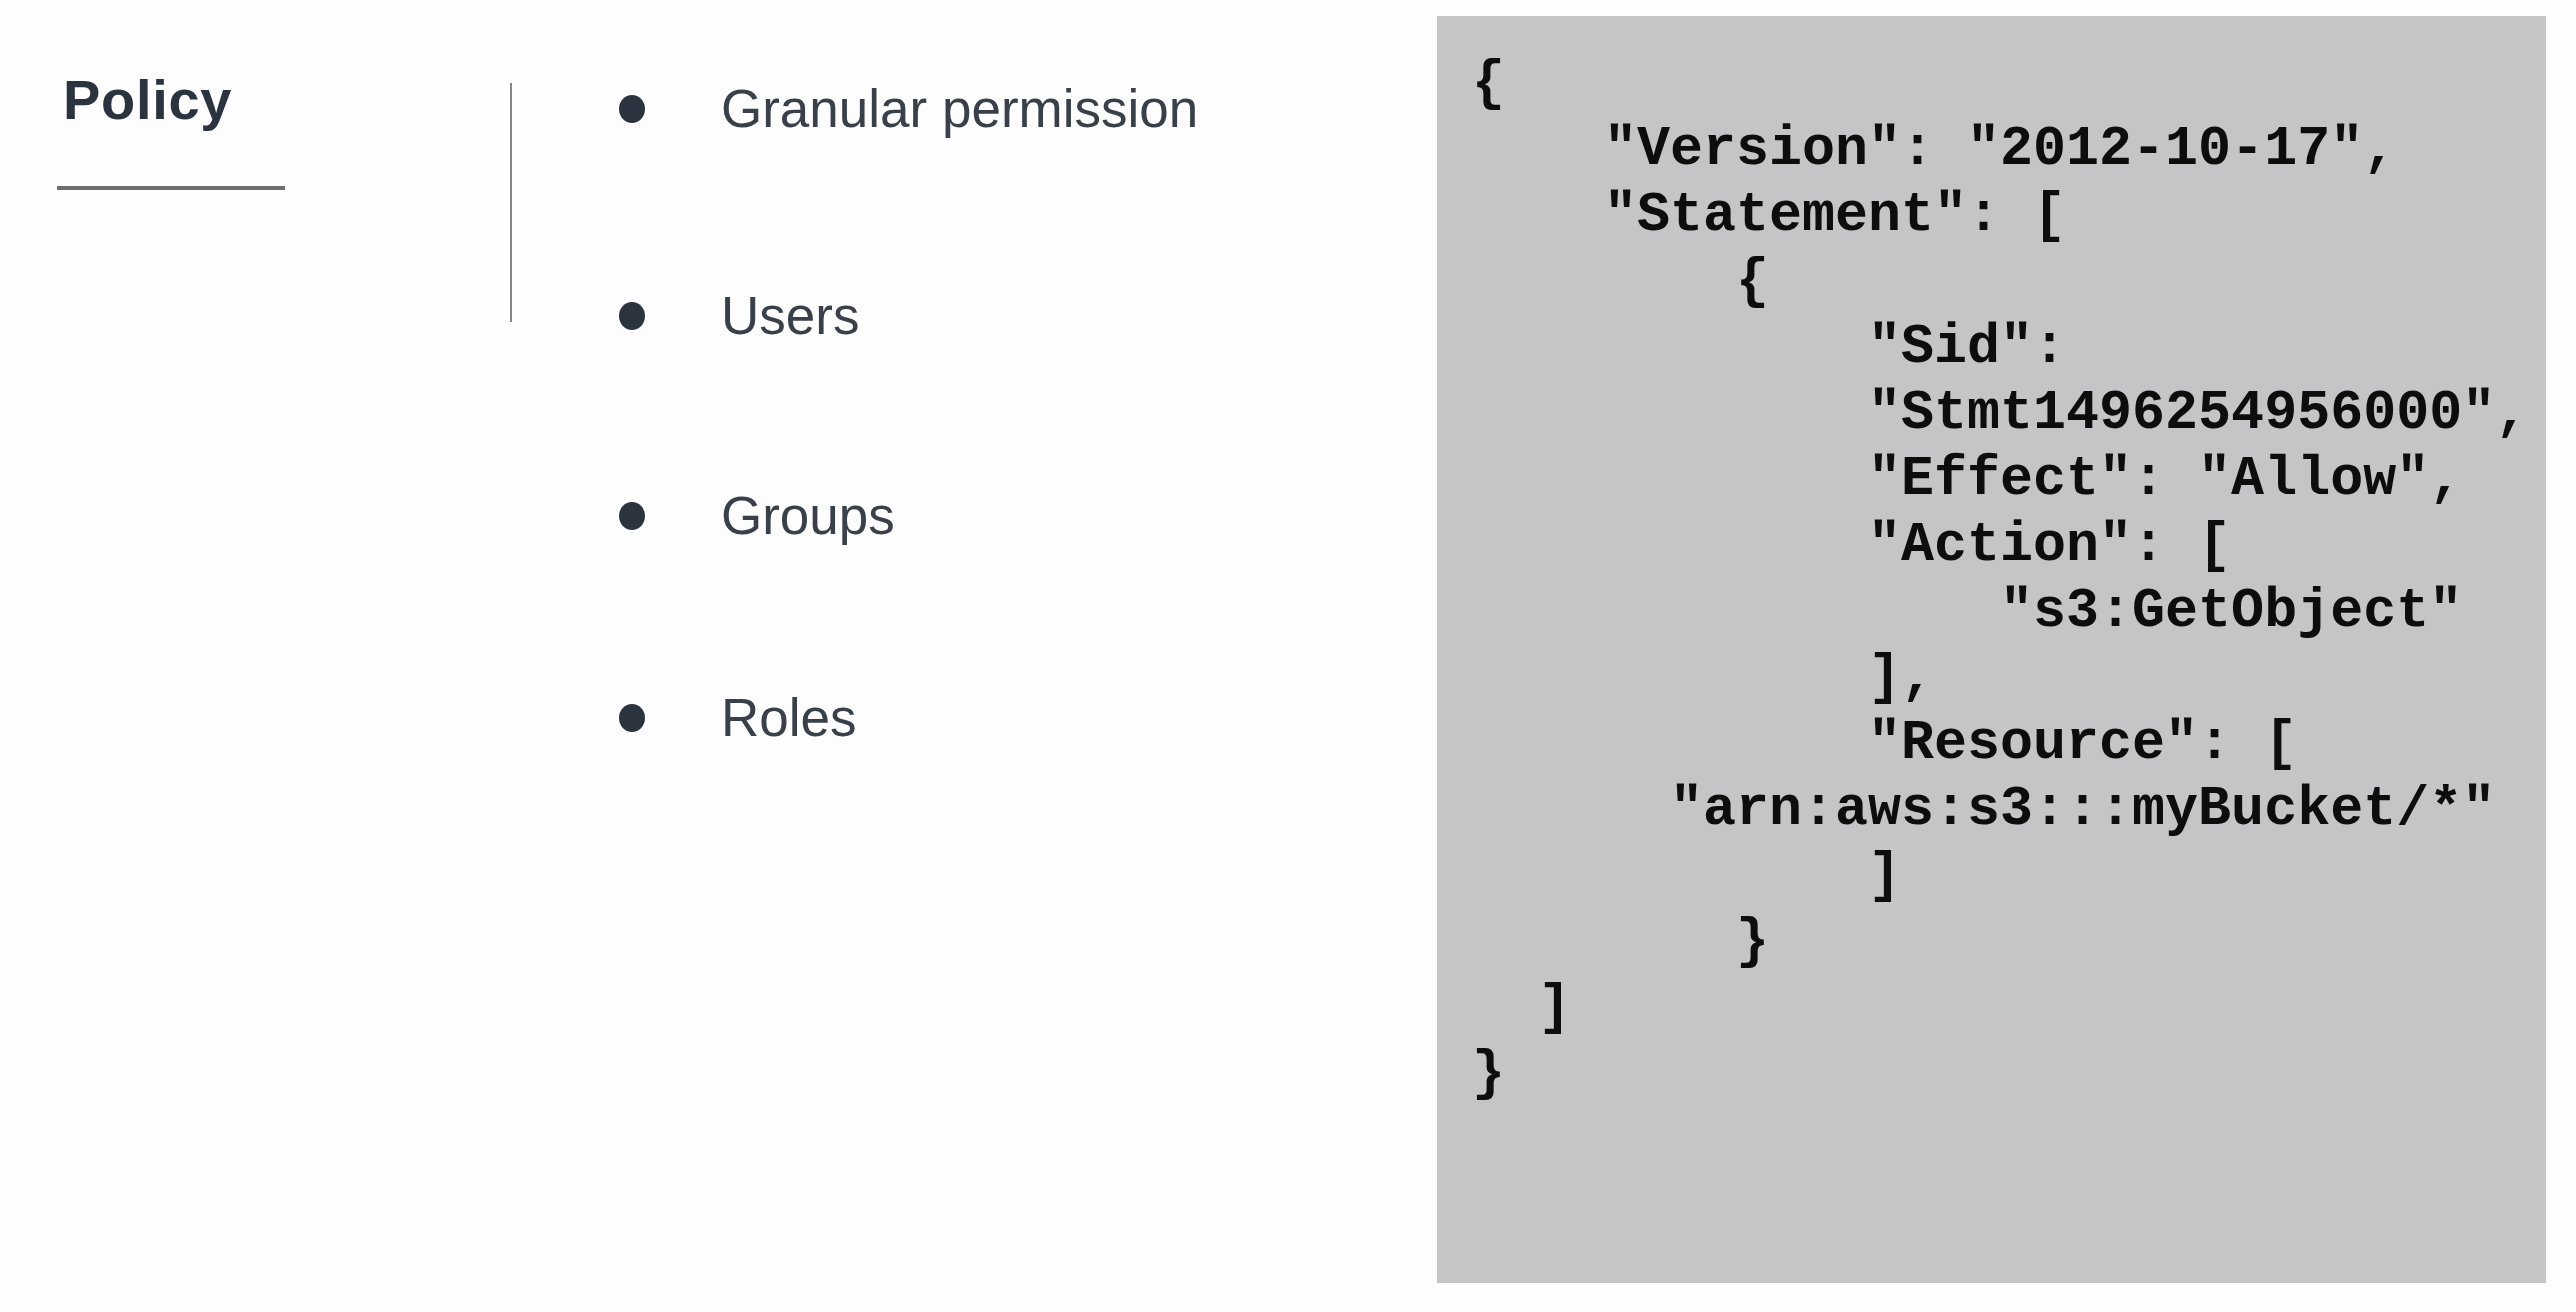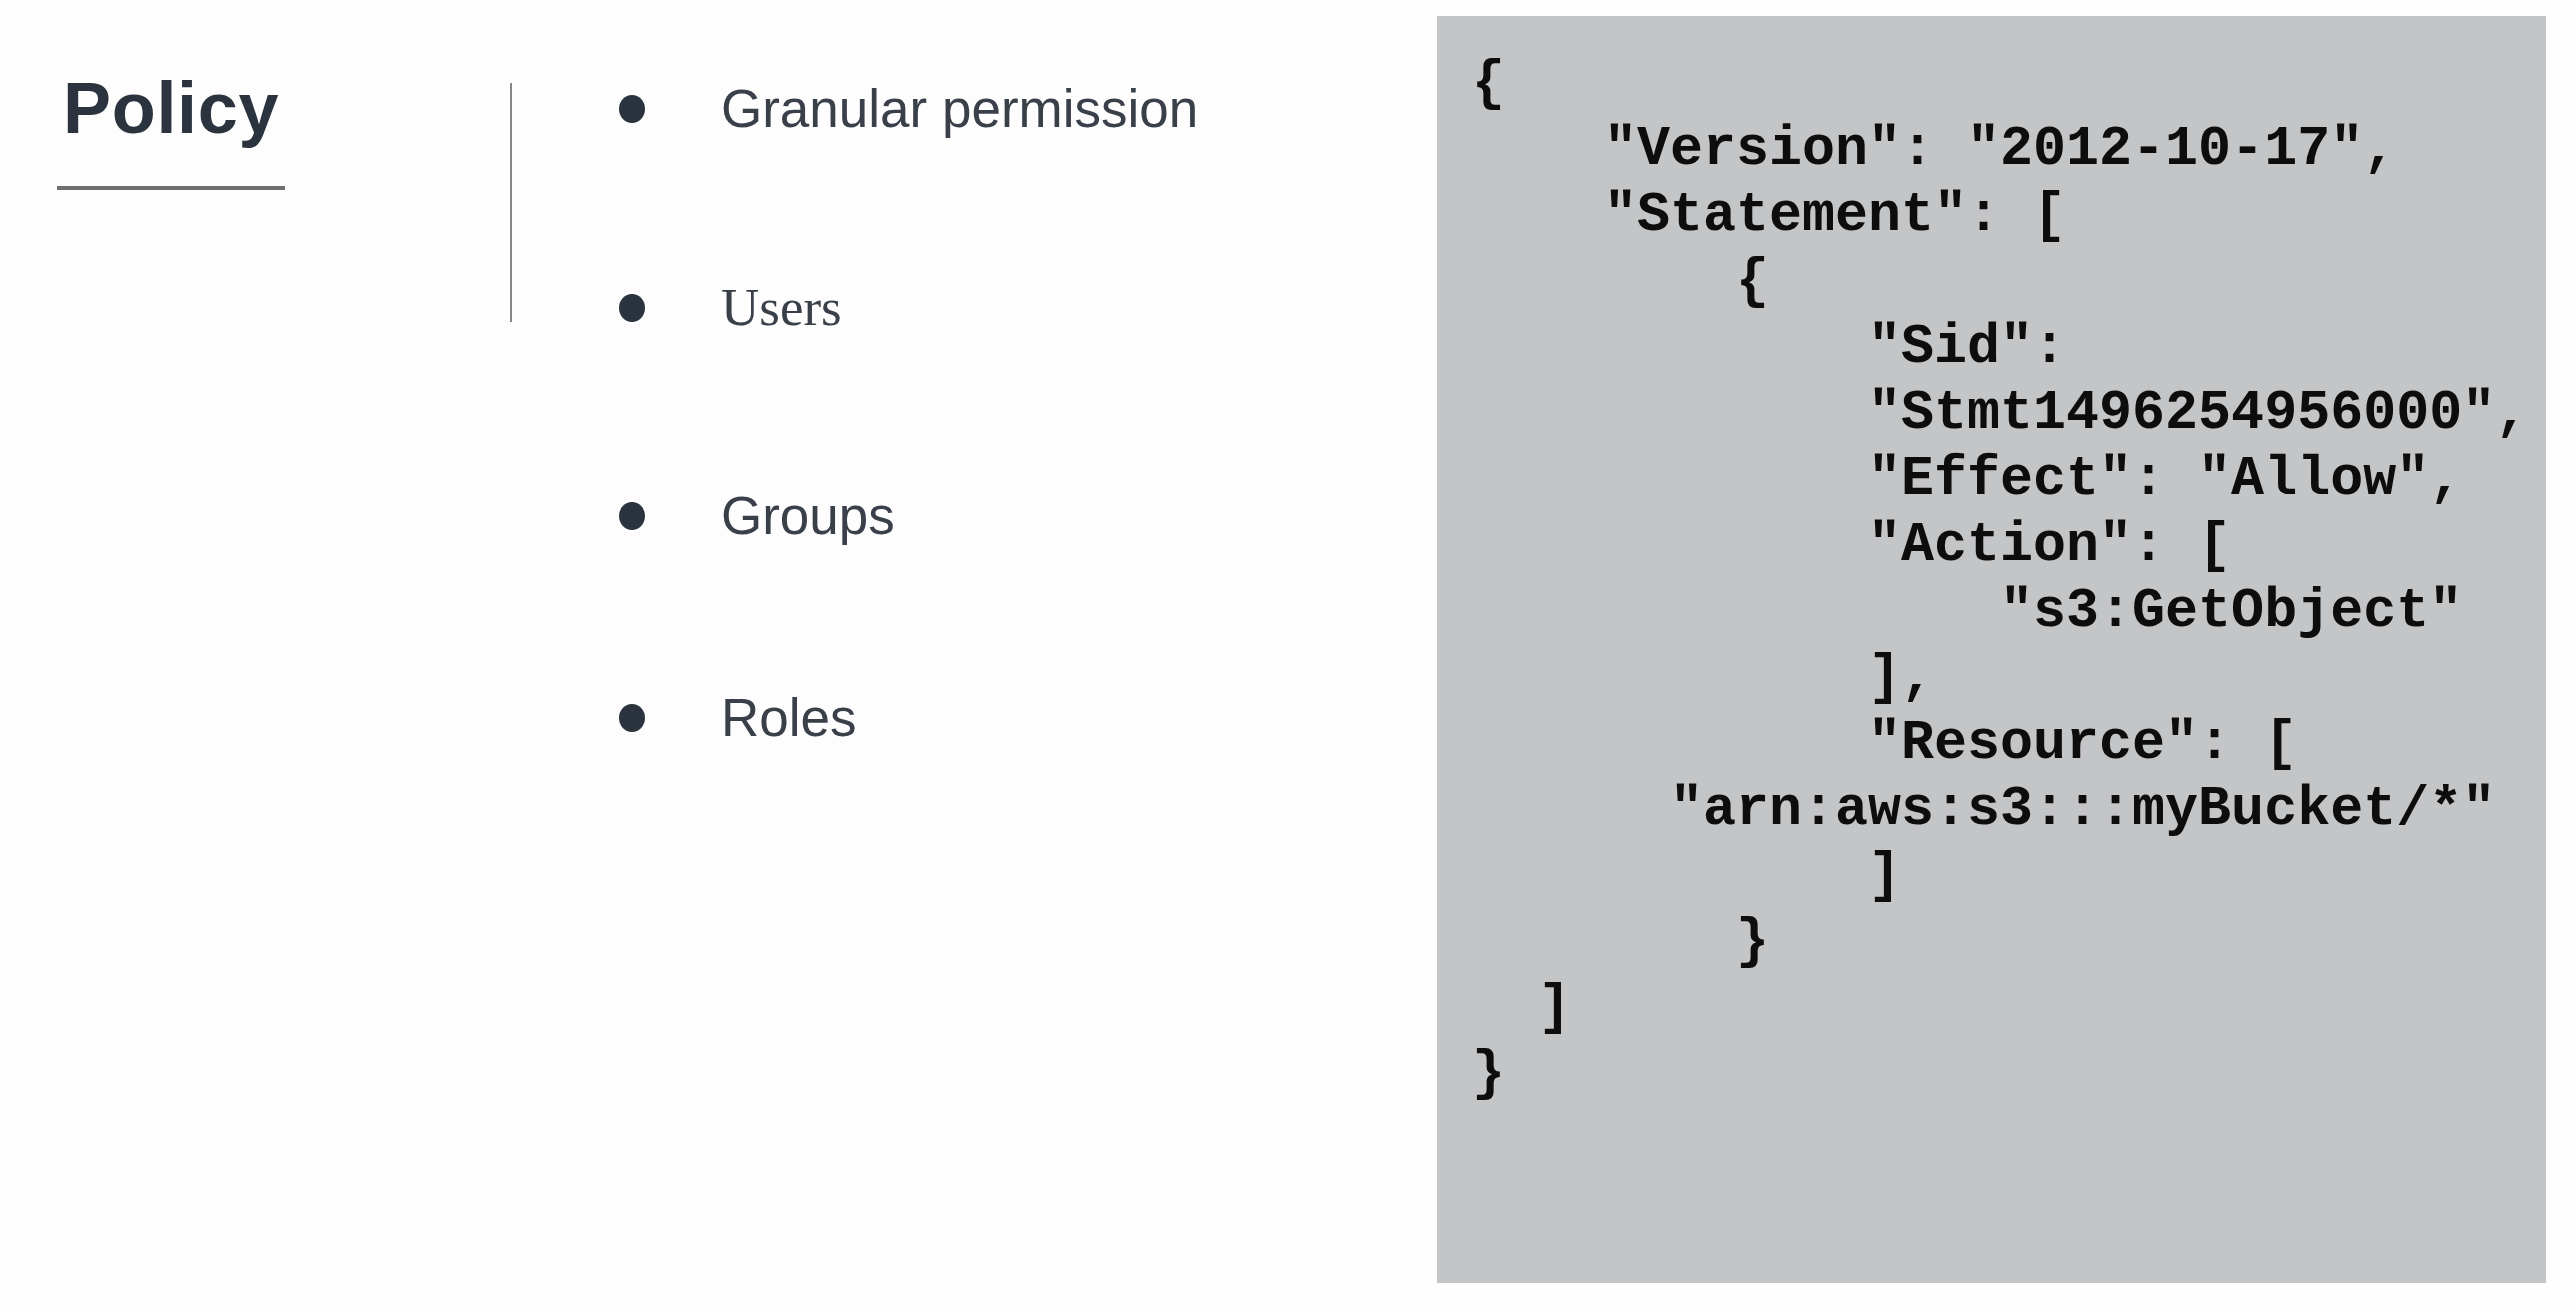--- a/index.html
+++ b/index.html
@@ -17,21 +17,21 @@
     position:relative;
     background:var(--background);
     font-family:"Liberation Sans", sans-serif;
     overflow:hidden;
   }
 
   
   .slide-title{
     position:absolute;
     left:63px; top:72px;
-    font-size:72px;
+    font-size:56px;
     font-weight:bold;
     color:var(--title_text);
     letter-spacing:0.7px;
     line-height:1;
     text-align:right;
   }
   .title-underline{
     position:absolute;
     left:57px; top:186px;
     width:228px; height:4.4px;
@@ -51,21 +51,21 @@
     list-style:none;
   }
   .bullet-item{
     position:absolute;
     left:0;
     display:flex;
     align-items:center;
     height:53px;
   }
   .bullet-item:nth-child(1){top:82px;text-align:right;}
-  .bullet-item:nth-child(2){top:281px;font-family:Liberation Serif, serif;}
+  .bullet-item:nth-child(2){top:289px;}
   .bullet-item:nth-child(3){top:489px;}
   .bullet-item:nth-child(4){top:691px;}
   .bullet-dot{
     width:26px; height:28px;
     border-radius:50%;
     background:var(--title_text);
     flex:0 0 auto;
   }
   .bullet-label{
     margin-left:76px;

